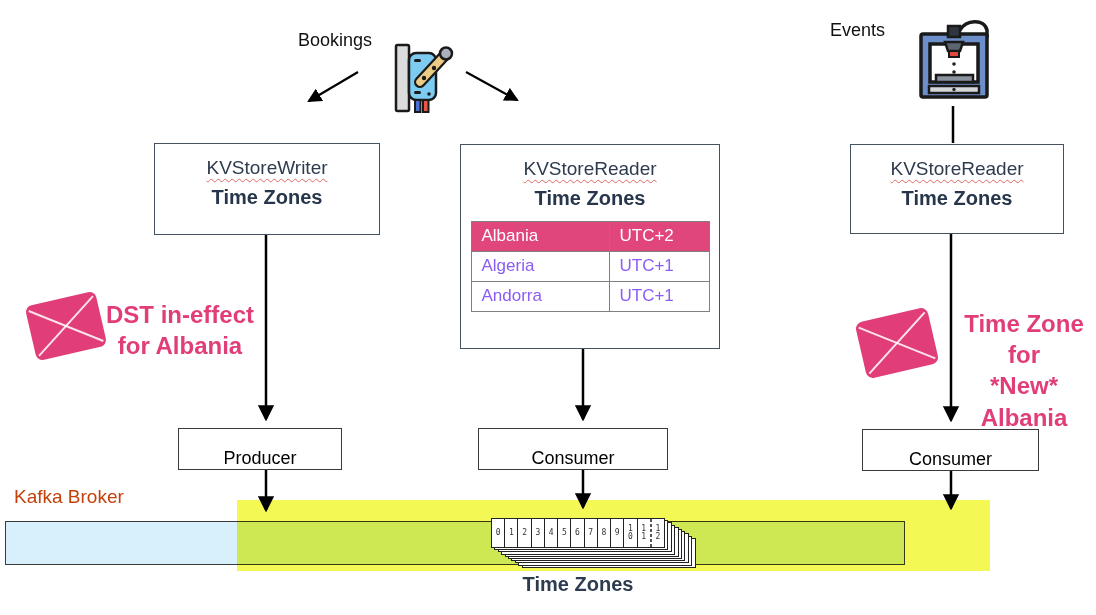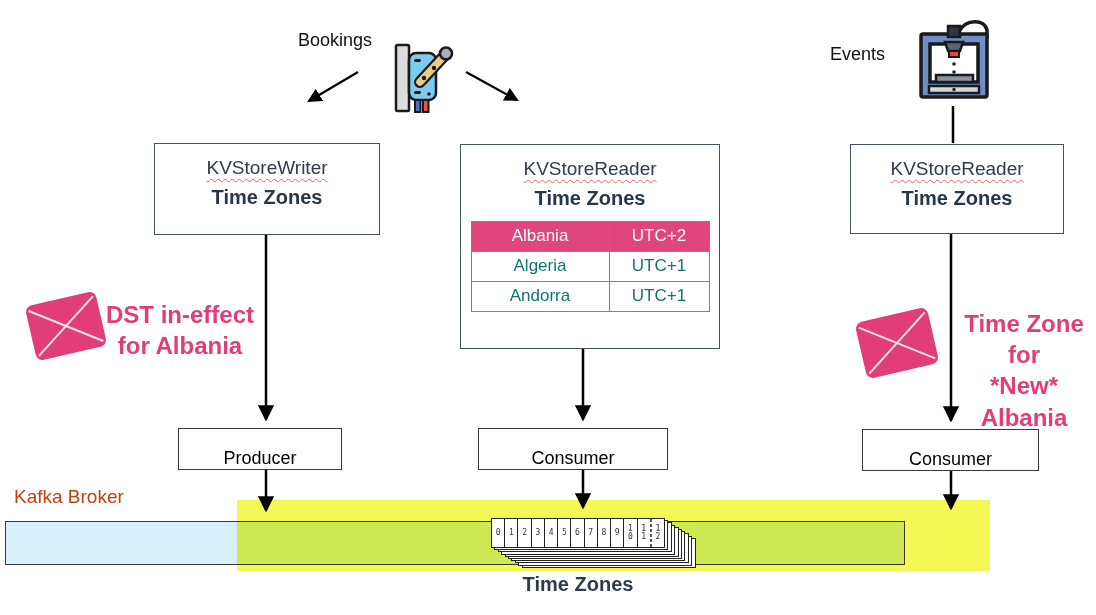--- a/index.html
+++ b/index.html
@@ -4,37 +4,37 @@
 <style>
   html,body{margin:0;padding:0;}
   body{
     width:1096px;height:615px;position:relative;background:#ffffff;
     font-family:"Liberation Sans",sans-serif;overflow:hidden;
   }
   .abs{position:absolute;}
   .src-label{font-size:18px;color:#111;}
   .kvbox{
     position:absolute;background:#fff;border:1.5px solid #44535f;
-    display:flex;flex-direction:column;align-items:center;z-index:5;text-align:center;
+    display:flex;flex-direction:column;align-items:center;z-index:5;
   }
   .kv-title{
     font-size:19px;color:#2e3b4e;margin-top:13px;line-height:1.2;
     text-decoration-line:underline;text-decoration-style:wavy;
     text-decoration-color:#e06666;text-decoration-thickness:1px;
     text-underline-offset:4px;
   }
   .kv-sub{font-size:20px;font-weight:bold;color:#27364a;margin-top:6px;}
   table.kv-table{border-collapse:collapse;margin-top:11px;z-index:6;}
   table.kv-table td{
     border:1px solid #808080;font-size:17px;padding:3px 10px 4px 10px;height:22px;
   }
   table.kv-table td.c-key{width:117px;}
   table.kv-table td.c-val{width:79px;}
   tr.t-head td{background:#adc8f0;color:#000;}
-  tr.t-row td{background:#fff;color:#0f766e;}
+  tr.t-row td{background:#fff;color:#8b5cf6;}
   tr.t-row.hl td{background:#e0457c;color:#fff;}
   .client-box{
     position:absolute;background:#fff;border:1.5px solid #3a3a3a;z-index:5;
     display:flex;align-items:flex-end;justify-content:center;
     font-size:18px;color:#000;
   }
   .msg-text{
     position:absolute;color:#e13d78;font-weight:bold;font-size:24px;
     text-align:center;line-height:1.3;z-index:5;
   }
@@ -67,21 +67,21 @@
     position:absolute;left:470px;top:573px;width:216px;text-align:center;
     font-size:20px;font-weight:bold;color:#2c3b4e;z-index:3;
   }
   #arrow-layer{position:absolute;left:0;top:0;z-index:4;pointer-events:none;}
   .icon-abs{position:absolute;z-index:5;}
 </style>
 </head>
 <body>
 
 <div class="abs src-label" style="left:298px;top:30px;">Bookings</div>
-<div class="abs src-label" style="left:830px;top:44px;">Events</div>
+<div class="abs src-label" style="left:830px;top:20px;">Events</div>
 
 <svg class="icon-abs" style="left:393px;top:42px;" width="62" height="72" viewBox="0 0 62 72">
   <rect x="3" y="3" width="13" height="66" rx="1.5" fill="#dcdcdc" stroke="#1a1a1a" stroke-width="2.5"></rect>
   <rect x="16" y="11" width="27" height="47" rx="7" fill="#7ecbf2" stroke="#1a1a1a" stroke-width="2.5"></rect>
   <rect x="21" y="17" width="7" height="3" rx="1.5" fill="#1a1a1a"></rect>
   <rect x="21" y="49" width="7" height="3" rx="1.5" fill="#1a1a1a"></rect>
   <circle cx="36" cy="52" r="1.8" fill="#1a1a1a"></circle>
   <rect x="22" y="58" width="5.5" height="12" fill="#4a6fd4" stroke="#1a1a1a" stroke-width="2"></rect>
   <rect x="30" y="58" width="5.5" height="12" fill="#e85548" stroke="#1a1a1a" stroke-width="2"></rect>
   <line x1="27" y1="40" x2="52" y2="13" stroke="#1a1a1a" stroke-width="12" stroke-linecap="round"></line>

